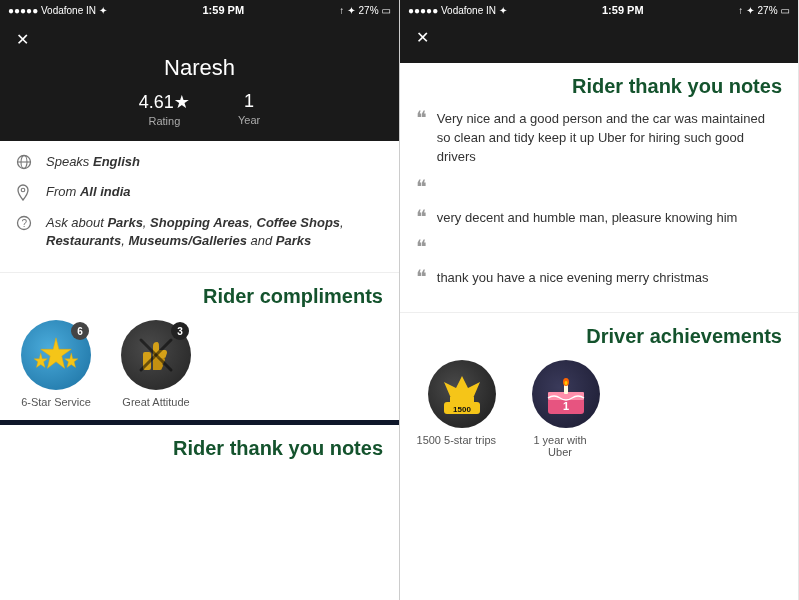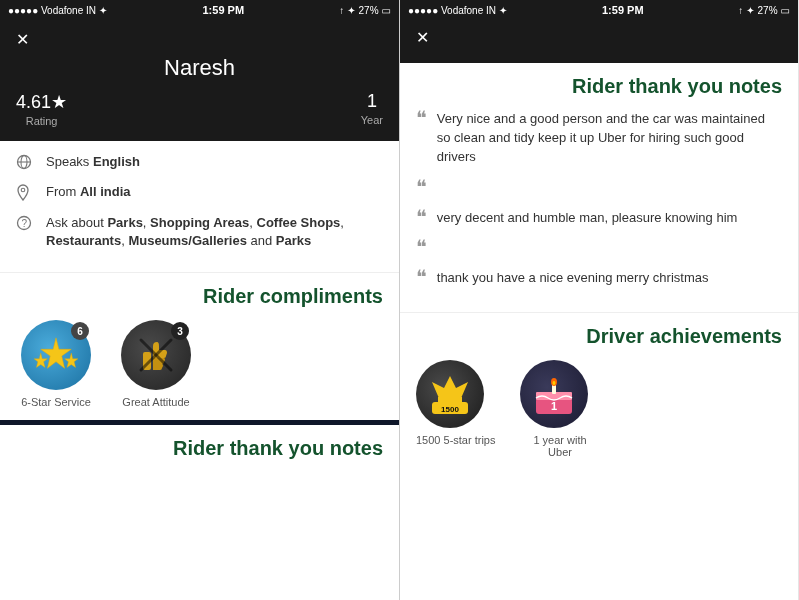--- a/index.html
+++ b/index.html
@@ -54,21 +54,21 @@
       margin-bottom: 6px;
     }
     .driver-name {
       text-align: center;
       font-size: 22px;
       font-weight: 300;
       margin-bottom: 10px;
     }
     .stats-row {
       display: flex;
-      justify-content: space-between;
+      justify-content: center;
       gap: 48px;
     }
     .stat-item { text-align: center; }
     .stat-value { font-size: 18px; font-weight: 400; }
     .stat-label { font-size: 11px; color: #aaa; margin-top: 2px; }
 
     
     .content {
       flex: 1;
       overflow-y: auto;
@@ -87,21 +87,21 @@
       font-size: 13px;
       color: #333;
     }
     .info-icon {
       width: 22px;
       min-width: 22px;
       margin-right: 8px;
       color: #666;
       margin-top: 1px;
     }
-    .info-text { line-height: 1.4; }
+    .info-text { line-height: 1.4; font-style: italic; }
     .info-text strong { font-weight: 600; }
 
     
     .compliments-section {
       padding: 12px 16px;
       border-bottom: 5px solid #0f172a;
     }
     .section-title {
       font-size: 20px;
       font-weight: 600;
@@ -196,21 +196,21 @@
       padding: 12px 16px;
     }
     .achievements-row {
       display: flex;
       gap: 24px;
       margin-top: 12px;
     }
     .achievement-item {
       display: flex;
       flex-direction: column;
-      align-items: flex-start;
+      align-items: flex-end;
       width: 80px;
     }
     .achievement-badge {
       width: 68px;
       height: 68px;
       border-radius: 50%;
       display: flex;
       align-items: center;
       justify-content: center;
       margin-bottom: 6px;

